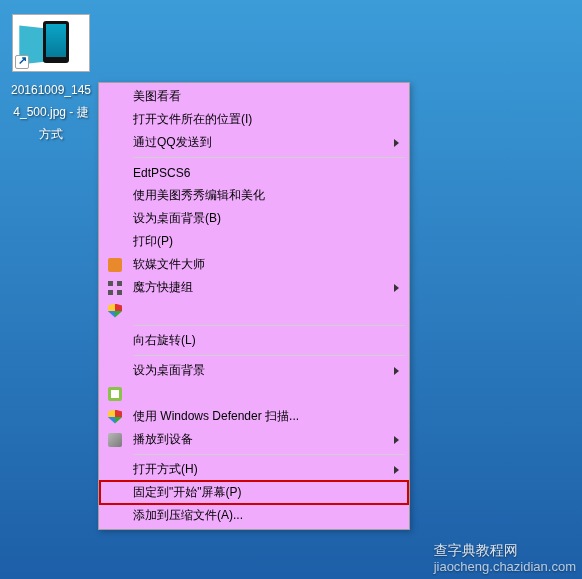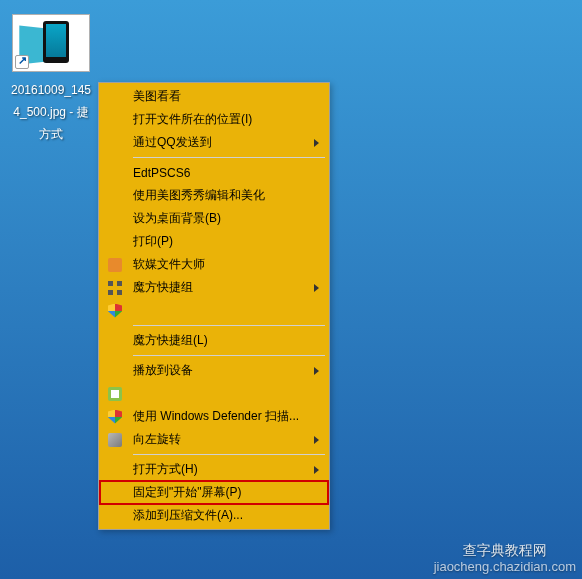--- a/index.html
+++ b/index.html
@@ -98,22 +98,22 @@
   line-height: 22px;
   text-shadow: 1px 1px 2px rgba(0,0,0,0.6);
   word-break: break-all;
   display: inline-block;
   padding: 1px 2px;
 }
 .context-menu {
   position: absolute;
   top: 82px;
   left: 98px;
-  width: 232px;
-  background: #eab308;
+  width: 312px;
+  background: #f0abfc;
   border: 1px solid #a0a0a0;
   box-shadow: 2px 2px 6px rgba(0,0,0,0.25);
   padding: 2px;
 }
 .menu-item {
   display: flex;
   align-items: center;
   height: 23px;
   padding: 0 6px 0 32px;
   position: relative;
@@ -178,21 +178,21 @@
   background: linear-gradient(135deg, #b8b8b8 0%, #7a7a7a 100%);
   border-radius: 2px;
 }
 .watermark {
   position: absolute;
   right: 6px;
   bottom: 4px;
   color: rgba(255,255,255,0.85);
   font-size: 14px;
   text-shadow: 0 1px 2px rgba(0,0,0,0.5);
-  text-align: center;
+  text-align: left;
   line-height: 16px;
 }
 .watermark .small { font-size: 13px; opacity: 0.8; }
 </style>
 </head>
 <body>
 
 <div class="icon-wrap">
   <div class="icon-thumb">
     <div class="checkbox"></div>
@@ -245,45 +245,45 @@
   </div>
   <div class="menu-item">
     <span class="menu-icon">
         <span class="ic-shield"></span>
       </span>
   </div>
 
   <div class="menu-sep"></div>
 
   <div class="menu-item">
-    <span>魔方快捷组(L)</span>
+    <span>向右旋转(L)</span>
   </div>
 
   <div class="menu-sep"></div>
 
   <div class="menu-item">
+    <span>设为桌面背景</span>
+    <span class="submenu-arrow"></span>
+  </div>
+  <div class="menu-item">
+    <span class="menu-icon">
+        <span class="ic-notepad"></span>
+      </span>
+  </div>
+  <div class="menu-item">
+    <span class="menu-icon">
+        <span class="ic-shield"></span>
+      </span>
+    <span>使用 Windows Defender 扫描...</span>
+  </div>
+  <div class="menu-item">
+    <span class="menu-icon">
+        <span class="ic-cube"></span>
+      </span>
     <span>播放到设备</span>
-    <span class="submenu-arrow"></span>
-  </div>
-  <div class="menu-item">
-    <span class="menu-icon">
-        <span class="ic-notepad"></span>
-      </span>
-  </div>
-  <div class="menu-item">
-    <span class="menu-icon">
-        <span class="ic-shield"></span>
-      </span>
-    <span>使用 Windows Defender 扫描...</span>
-  </div>
-  <div class="menu-item">
-    <span class="menu-icon">
-        <span class="ic-cube"></span>
-      </span>
-    <span>向左旋转</span>
     <span class="submenu-arrow"></span>
   </div>
 
   <div class="menu-sep"></div>
 
   <div class="menu-item">
     <span>打开方式(H)</span>
     <span class="submenu-arrow"></span>
   </div>
   <div class="menu-item" style="position:relative;">

